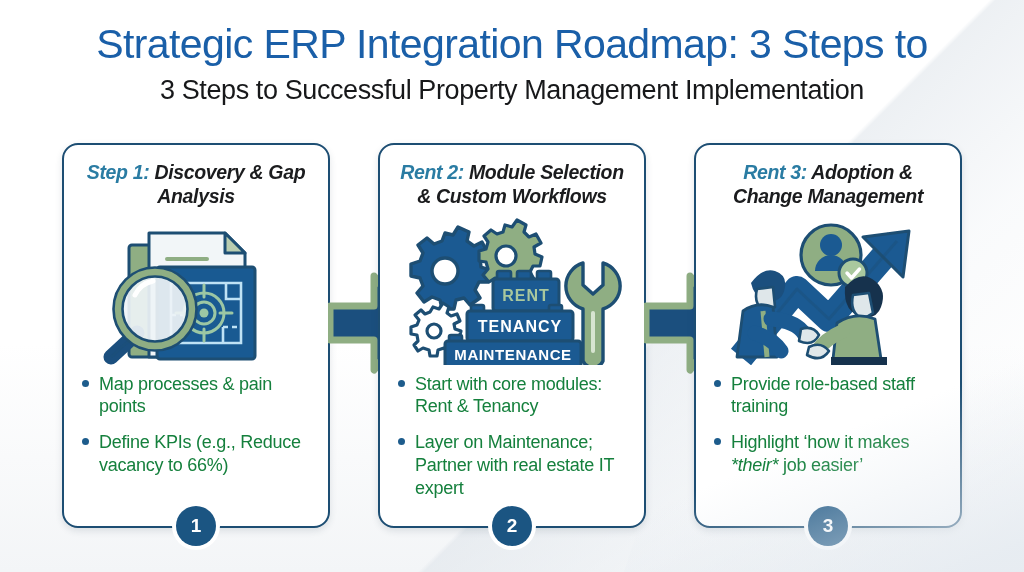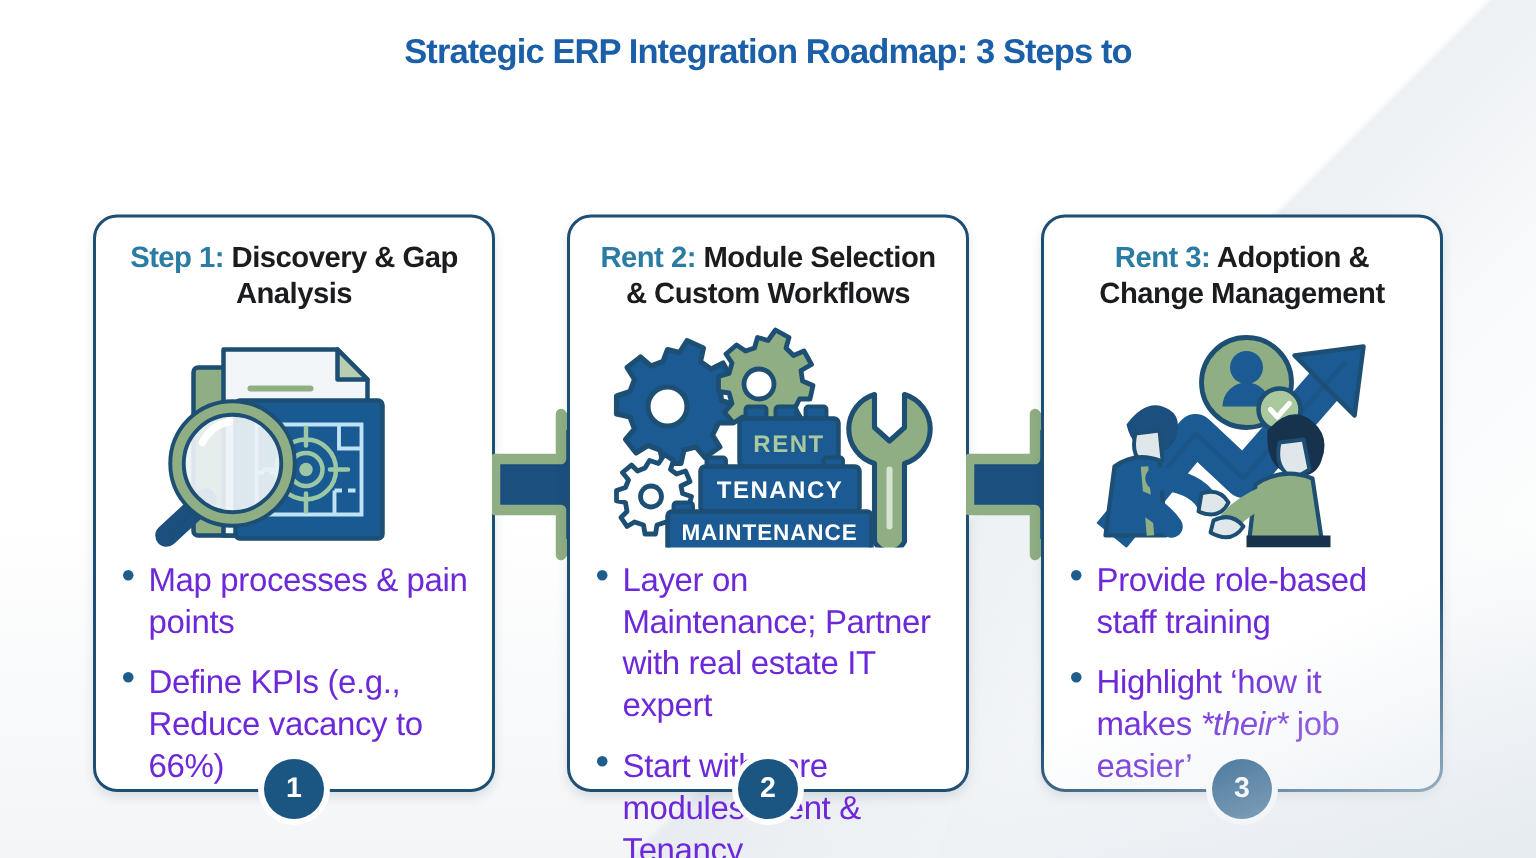--- a/index.html
+++ b/index.html
@@ -37,22 +37,22 @@
 
   
   .header {
     position: absolute;
     left: 0;
     top: 22px;
     width: 1024px;
     text-align: center;
   }
   .title {
-    font-size: 23px;
-    font-weight: bold;
+    font-size: 41px;
+    font-weight: normal;
     color: #1a5fa8;
     letter-spacing: -0.6px;
     line-height: 1.12;
     white-space: nowrap;
   }
   .subtitle {
     margin-top: 7px;
     font-size: 27px;
     font-weight: normal;
     color: #17181a;
@@ -78,42 +78,43 @@
   #card3 { left: 694px; }
 
   .card-head {
     margin: 16px 14px 0 14px;
     text-align: center;
     font-size: 19.5px;
     font-weight: bold;
     line-height: 1.22;
     color: #1b1c1e;
     letter-spacing: -0.35px;
+    font-style: italic;
   }
   .step-label { color: #2a7ca3; }
 
   .art {
     position: relative;
     height: 150px;
     margin-top: 6px;
   }
   .art svg { display: block; margin: 0 auto; }
 
   .bullets {
     margin: 8px 16px 0 16px;
     padding: 0;
     list-style: none;
   }
   .bullets li {
     position: relative;
     padding-left: 19px;
     margin-bottom: 13px;
-    font-size: 22px;
+    font-size: 18px;
     line-height: 1.27;
-    color: #6d28d9;
+    color: #15803d;
     letter-spacing: -0.25px;
   }
   .bullets li::before {
     content: "";
     position: absolute;
     left: 2px;
     top: 7px;
     width: 7px;
     height: 7px;
     border-radius: 50%;
@@ -149,20 +150,21 @@
   #conn1 { left: 328px; }
   #conn2 { left: 644px; }
 </style>
 </head>
 <body>
 
 <div id="stage">
 
   <div class="header">
     <div class="title">Strategic ERP Integration Roadmap: 3 Steps to</div>
+    <div class="subtitle">3 Steps to Successful Property Management Implementation</div>
   </div>
 
   <div class="card" id="card1">
     <div class="card-head">
       <span class="step-label">Step 1:</span><span> Discovery &amp; Gap Analysis</span>
     </div>
 
     <div class="art">
       <svg width="210" height="150" viewBox="0 0 210 150">
 
@@ -252,22 +254,22 @@
         <text x="116" y="145" text-anchor="middle" font-family="Liberation Sans, sans-serif" font-size="15" font-weight="bold" fill="#ffffff" letter-spacing="0.6">MAINTENANCE</text>
 
         <g>
           <path d="M186 48 v22 l10 9 l10 -9 v-22 a24 24 0 0 1 0 46 v52 a11 11 0 0 1 -20 0 v-52 a24 24 0 0 1 0 -46 Z" fill="#8fae83" stroke="#1d4e73" stroke-width="3.4" stroke-linejoin="round"></path>
           <path d="M196 98 v38" stroke="#d7e4d1" stroke-width="4" stroke-linecap="round"></path>
         </g>
       </svg>
     </div>
 
     <ul class="bullets">
+      <li>Start with core modules: Rent &amp; Tenancy</li>
       <li>Layer on Maintenance; Partner with real estate IT expert</li>
-      <li>Start with core modules: Rent &amp; Tenancy</li>
     </ul>
 
     <div class="badge">2</div>
   </div>
 
   <div class="connector" id="conn2">
     <svg width="84" height="110" viewBox="0 0 84 110">
       <path d="M2 38 H46 V8 L82 55 L46 102 V72 H2 Z" fill="#1b4f7e" stroke="#8fae83" stroke-width="7" stroke-linejoin="round"></path>
     </svg>
   </div>

